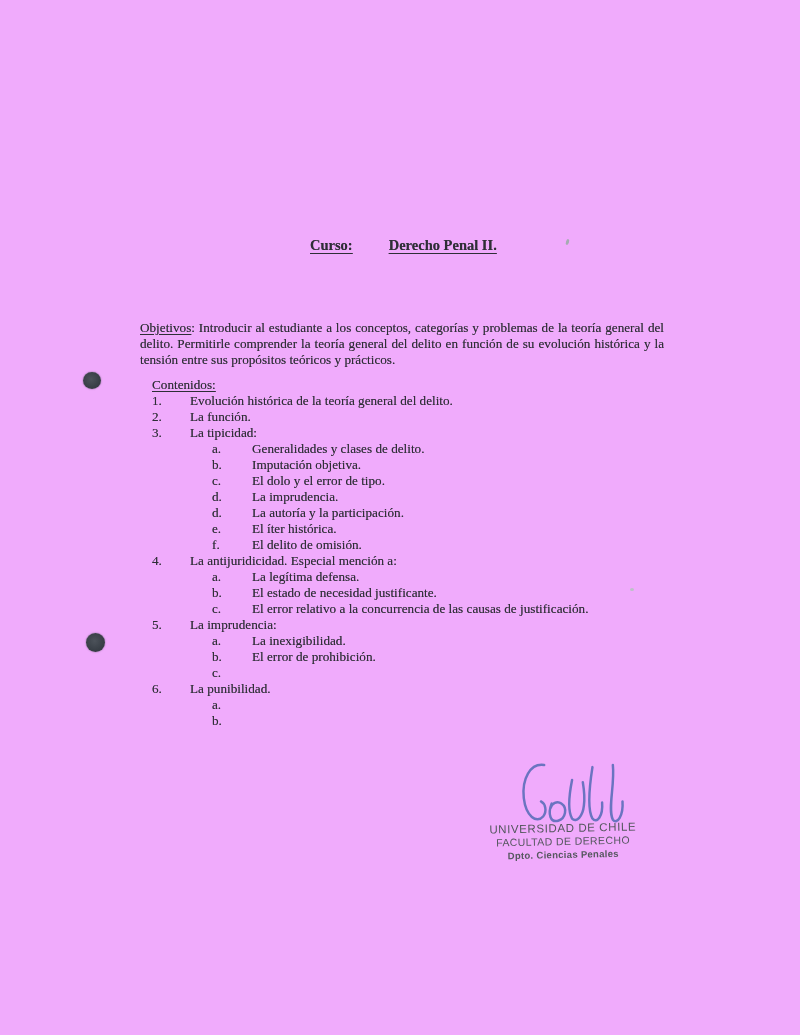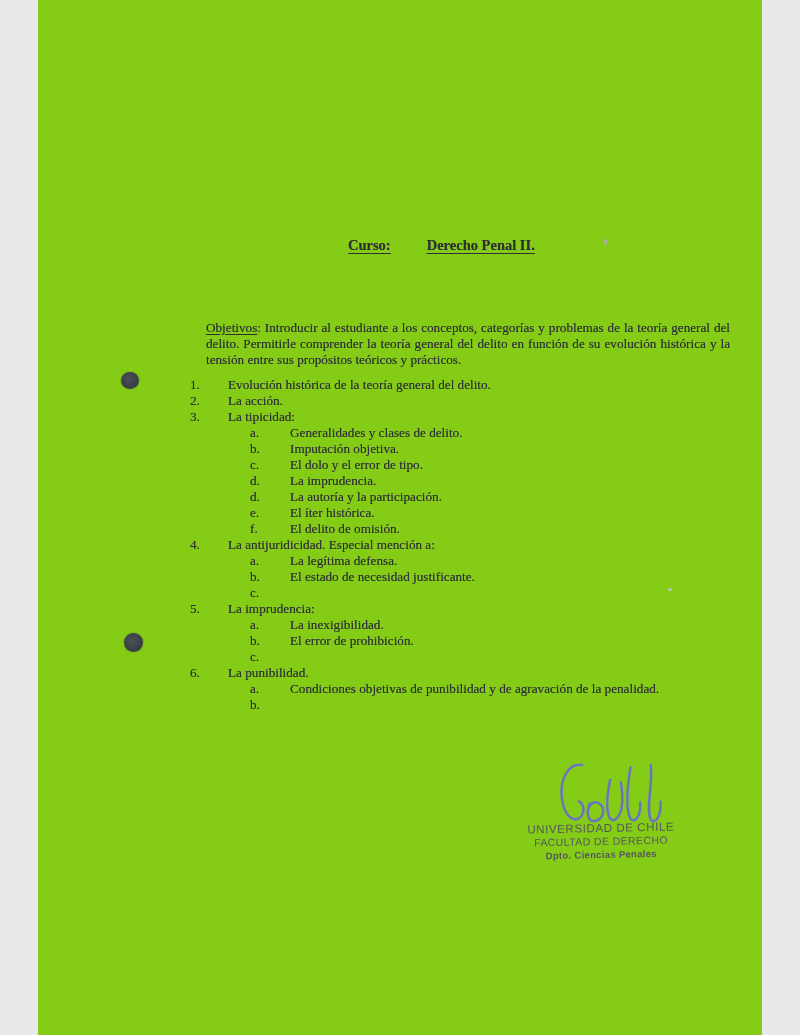--- a/index.html
+++ b/index.html
@@ -1,35 +1,35 @@
 <!DOCTYPE html>
 <html><head>
 <meta charset="utf-8">
 <style>
   html,body{margin:0;padding:0;background:#e8e8e8;}
   .page{
     position:relative;
-    width:724px;height:1035px;
+    width:800px;height:1035px;
     margin:0 auto;
-    background:#84cc16;
+    background:#f0abfc;
     overflow:hidden;
     font-family:"Liberation Serif", serif;
     color:#2e2e36;
     text-shadow:0 0 .5px rgba(46,46,54,.55);
   }
   
   .title-row{
     position:absolute;left:310px;top:237px;
     display:flex;gap:36px;
     font-size:14.5px;font-weight:bold;
   }
   .title-row .u{text-decoration:underline;text-underline-offset:3px;}
   
   .objectives{
-    position:absolute;left:168px;top:307px;width:524px;
+    position:absolute;left:140px;top:307px;width:524px;
     font-size:13.2px;line-height:15.8px;
     text-align:justify;
   }
   .objectives .label{text-decoration:underline;text-underline-offset:2px;}
   
   .contents{position:absolute;left:0;top:377px;width:760px;}
   .contents-heading{
     margin-left:152px;
     font-size:13.2px;line-height:16px;
     text-decoration:underline;text-underline-offset:2px;
@@ -71,28 +71,29 @@
 <div class="page">
 
   <div class="title-row">
     <span class="u">Curso:</span>
     <span class="u">Derecho Penal II.</span>
   </div>
 
   <p class="objectives"><span class="label">Objetivos</span><span>: Introducir al estudiante a los conceptos, categorías y problemas de la teoría general del delito. Permitirle comprender la teoría general del delito en función de su evolución histórica y la tensión entre sus propósitos teóricos y prácticos.</span></p>
 
   <div class="contents">
+    <div class="contents-heading">Contenidos:</div>
 
     <div class="li l1">
         <span class="marker">1.</span>
         <span class="txt">Evolución histórica de la teoría general del delito.</span>
       </div>
     <div class="li l1">
         <span class="marker">2.</span>
-        <span class="txt">La acción.</span>
+        <span class="txt">La función.</span>
       </div>
     <div class="li l1">
         <span class="marker">3.</span>
         <span class="txt">La tipicidad:</span>
       </div>
     <div class="li l2">
         <span class="marker">a.</span>
         <span class="txt">Generalidades y clases de delito.</span>
       </div>
     <div class="li l2">
@@ -126,20 +127,21 @@
     <div class="li l2">
         <span class="marker">a.</span>
         <span class="txt">La legítima defensa.</span>
       </div>
     <div class="li l2">
         <span class="marker">b.</span>
         <span class="txt">El estado de necesidad justificante.</span>
       </div>
     <div class="li l2">
         <span class="marker">c.</span>
+        <span class="txt">El error relativo a la concurrencia de las causas de justificación.</span>
       </div>
     <div class="li l1">
         <span class="marker">5.</span>
         <span class="txt">La imprudencia:</span>
       </div>
     <div class="li l2">
         <span class="marker">a.</span>
         <span class="txt">La inexigibilidad.</span>
       </div>
     <div class="li l2">
@@ -148,21 +150,20 @@
       </div>
     <div class="li l2">
         <span class="marker">c.</span>
       </div>
     <div class="li l1">
         <span class="marker">6.</span>
         <span class="txt">La punibilidad.</span>
       </div>
     <div class="li l2">
         <span class="marker">a.</span>
-        <span class="txt">Condiciones objetivas de punibilidad y de agravación de la penalidad.</span>
       </div>
     <div class="li l2">
         <span class="marker">b.</span>
       </div>
   </div>
 
   <svg class="signature" viewBox="0 0 110 70" fill="none" stroke="#6b74c1" stroke-width="2.3" stroke-linecap="round">
     <path d="M30,7 C17,5 9,20 11,38 C13,55 23,62 29,55 C33,50 31,43 27,41"></path>
     <path d="M37,43 C33,53 36,61 43,59 C50,57 52,47 46,43 C42,40 37,43 36,47"></path>
     <path d="M56,21 C53,36 52,50 56,57 C60,61 66,55 67,45 C68,38 67,29 66,23"></path>

